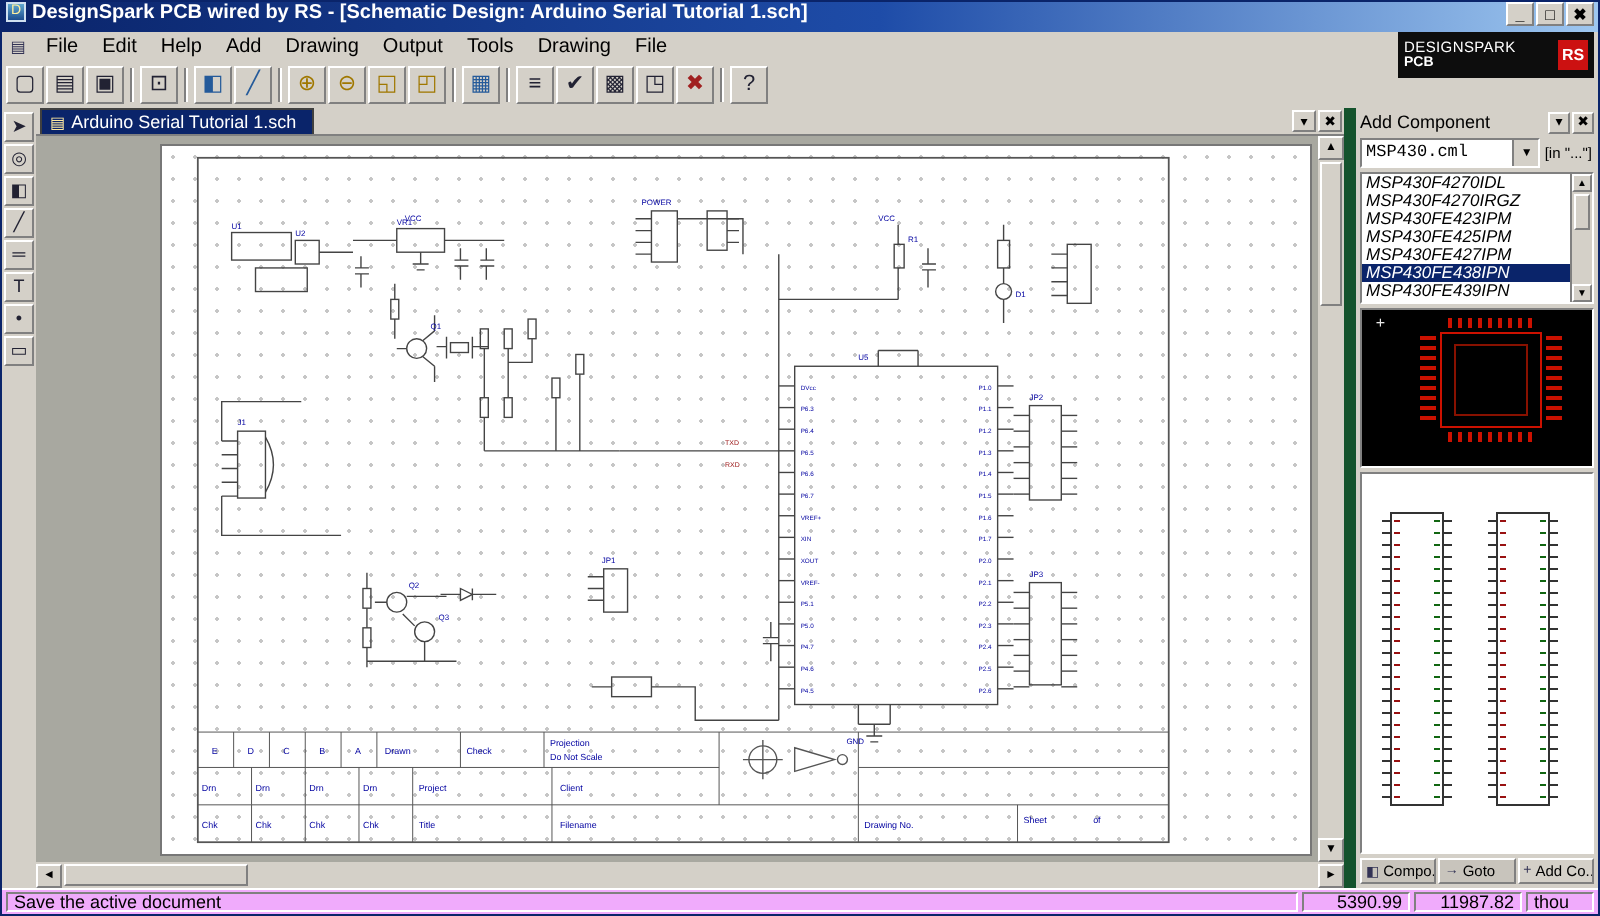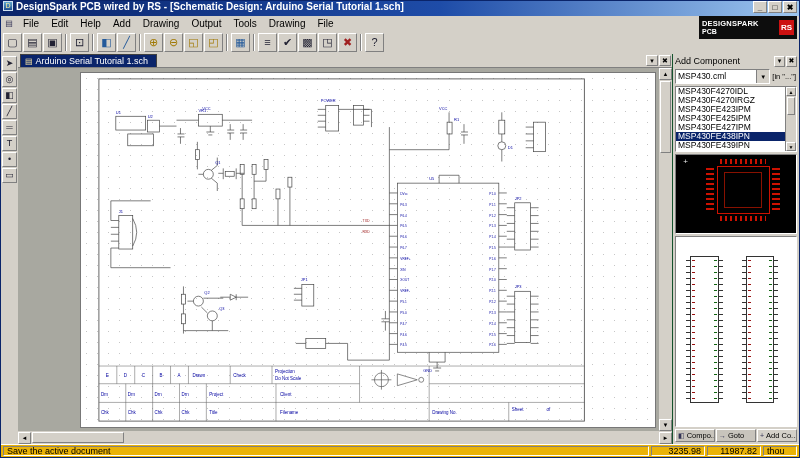--- a/index.html
+++ b/index.html
@@ -16,21 +16,21 @@
   .wbtn { width:14px; height:12px; font-size:8px; font-weight:bold; display:flex; align-items:center; justify-content:center; margin-left:1px; color:#000; }
 
   
   .menubar { height:14px; display:flex; align-items:center; padding-left:2px; flex:0 0 auto; }
   .mdi-doc { width:12px; height:11px; font-size:8px; display:flex; align-items:center; justify-content:center; color:#335; margin-right:2px; }
   .menu-item { padding:1px 6px; font-size:10px; color:#000; }
 
   
   .brand { position:absolute; top:15px; right:2px; width:98px; height:23px; background:#0d0d0d; display:flex; align-items:center; padding:0 3px; gap:3px; z-index:6; }
   .brand-text { flex:1; line-height:1; }
-  .brand-name { color:#fff; font-size:7.5px; font-weight:bold; letter-spacing:.2px; }
+  .brand-name { color:#fff; font-size:7.5px; font-weight:normal; letter-spacing:.2px; }
   .brand-product { color:#fff; font-size:7px; font-weight:bold; }
   .brand-badge { width:15px; height:15px; background:#cc1111; color:#fff; font-size:8px; font-weight:bold; display:flex; align-items:center; justify-content:center; }
 
   
   .toolbar { height:24px; display:flex; align-items:center; padding:1px 2px; gap:1px; flex:0 0 auto; }
   .tbtn { width:19px; height:19px; font-size:11px; line-height:1; display:flex; align-items:center; justify-content:center; color:#223; }
   .tbtn.gold { color:#a07800; }
   .tbtn.blue { color:#245a9a; }
   .tbtn.red { color:#a02020; }
   .tsep { width:2px; height:17px; border-left:1px solid #808080; border-right:1px solid #fff; margin:0 2px; }
@@ -56,31 +56,31 @@
   .vscroll { width:13px; background:#d4d0c8; display:flex; flex-direction:column; flex:0 0 auto; }
   .vbtn { height:12px; font-size:6px; display:flex; align-items:center; justify-content:center; }
   .vthumb { height:72px; margin:1px; }
   .vspace { flex:1; }
   .hscroll { height:13px; background:#d4d0c8; display:flex; align-items:center; flex:0 0 auto; }
   .hbtn { width:13px; height:12px; font-size:6px; display:flex; align-items:center; justify-content:center; }
   .hthumb { width:92px; height:11px; margin:0 1px; }
   .hspace { flex:1; }
 
   
-  .right-panel { width:127px; background:#d4d0c8; border-left:1px solid #14532d; display:flex; flex-direction:column; flex:0 0 auto; }
+  .right-panel { width:127px; background:#d4d0c8; border-left:6px solid #14532d; display:flex; flex-direction:column; flex:0 0 auto; }
   .panel-header { height:14px; display:flex; align-items:center; padding:1px 2px; gap:1px; flex:0 0 auto; }
   .panel-title { flex:1; font-size:9px; white-space:nowrap; overflow:hidden; }
   .phbtn { width:11px; height:11px; font-size:7px; display:flex; align-items:center; justify-content:center; }
   .combo-row { display:flex; align-items:center; margin:1px 2px; height:15px; gap:1px; flex:0 0 auto; }
   .combo { flex:1; display:flex; height:15px; background:#fff; min-width:0; }
-  .combo-text { flex:1; font-size:8.5px; padding:1px 2px; white-space:nowrap; overflow:hidden; }
+  .combo-text { flex:1; font-size:8.5px; padding:1px 2px; white-space:nowrap; overflow:hidden;font-family:Liberation Mono, monospace; }
   .combo-arrow { width:13px; background:#d4d0c8; border-left:1px solid #808080; font-size:6px; display:flex; align-items:center; justify-content:center; flex:0 0 auto; }
   .filter-label { font-size:7.5px; white-space:nowrap; padding:0 1px; }
   .comp-list { height:66px; margin:1px 2px; background:#fff; position:relative; overflow:hidden; font-size:8.5px; flex:0 0 auto; }
-  .list-inner { position:absolute; inset:0 11px 0 0; }
+  .list-inner { position:absolute; inset:0 11px 0 0;font-style:italic; }
   .list-item { height:9px; line-height:9px; padding:0 2px; white-space:nowrap; overflow:hidden; }
   .list-item.selected { background:#0a246a; color:#fff; }
   .list-sb { position:absolute; right:0; top:0; bottom:0; width:11px; background:#d4d0c8; border-left:1px solid #808080; display:flex; flex-direction:column; }
   .list-sb .vbtn { height:9px; font-size:5px; }
   .list-sb .vthumb { height:18px; }
   .preview-black { height:80px; margin:1px 2px; background:#000; position:relative; flex:0 0 auto; overflow:hidden; }
   .fp-body { position:absolute; left:34%; top:14%; width:44%; height:62%; border:1px solid #cc1100; }
   .fp-inner { position:absolute; left:40%; top:22%; width:32%; height:46%; border:1px solid #881100; }
   .fp-pads-t { position:absolute; left:37%; top:5%; width:38%; height:7%; background:repeating-linear-gradient(to right,#cc1100 0 2px,transparent 2px 5px); }
   .fp-pads-b { position:absolute; left:37%; top:78%; width:38%; height:7%; background:repeating-linear-gradient(to right,#cc1100 0 2px,transparent 2px 5px); }
@@ -93,21 +93,21 @@
   .sym-pins-l { position:absolute; left:-5px; top:2%; width:5px; height:96%; background:repeating-linear-gradient(to bottom,#333 0 1px,transparent 1px 6px); }
   .sym-pins-r { position:absolute; right:-5px; top:2%; width:5px; height:96%; background:repeating-linear-gradient(to bottom,#333 0 1px,transparent 1px 6px); }
   .sym-nums-l { position:absolute; left:1px; top:2%; width:3px; height:96%; background:repeating-linear-gradient(to bottom,#991111 0 1px,transparent 1px 6px); }
   .sym-nums-r { position:absolute; right:1px; top:2%; width:3px; height:96%; background:repeating-linear-gradient(to bottom,#116611 0 1px,transparent 1px 6px); }
   .panel-tabs { height:16px; display:flex; padding:1px 2px 2px; gap:1px; flex:0 0 auto; }
   .ptab { flex:1; display:flex; align-items:center; gap:2px; font-size:7.5px; padding:0 2px; white-space:nowrap; overflow:hidden; background:#c8c4bc; border:1px solid; border-color:#fff #808080 #808080 #fff; }
   .ptab.active { background:#d4d0c8; }
   .ptab .pticon { font-size:7px; color:#335; }
 
   
-  .statusbar { height:13px; display:flex; gap:2px; padding:1px 2px; background:#eab308; border-top:1px solid #fff; flex:0 0 auto; }
+  .statusbar { height:13px; display:flex; gap:2px; padding:1px 2px; background:#f0abfc; border-top:1px solid #fff; flex:0 0 auto; }
   .spanel { font-size:9px; padding:0 3px; display:flex; align-items:center; white-space:nowrap; overflow:hidden; }
   .spanel.msg { flex:1; }
   .spanel.coord { width:54px; justify-content:flex-end; }
   .spanel.units { width:34px; }
 </style>
 </head>
 <body>
 
 <div class="window">
 
@@ -529,17 +529,17 @@
         <div class="ptab active">
           <span class="pticon">+</span>
           <span>Add Co...</span>
         </div>
       </div>
     </div>
   </div>
 
   <div class="statusbar">
     <div class="spanel b-in msg">Save the active document</div>
-    <div class="spanel b-in coord">3235.98</div>
+    <div class="spanel b-in coord">5390.99</div>
     <div class="spanel b-in coord">11987.82</div>
     <div class="spanel b-in units">thou</div>
   </div>
 </div>
 
 </body></html>

